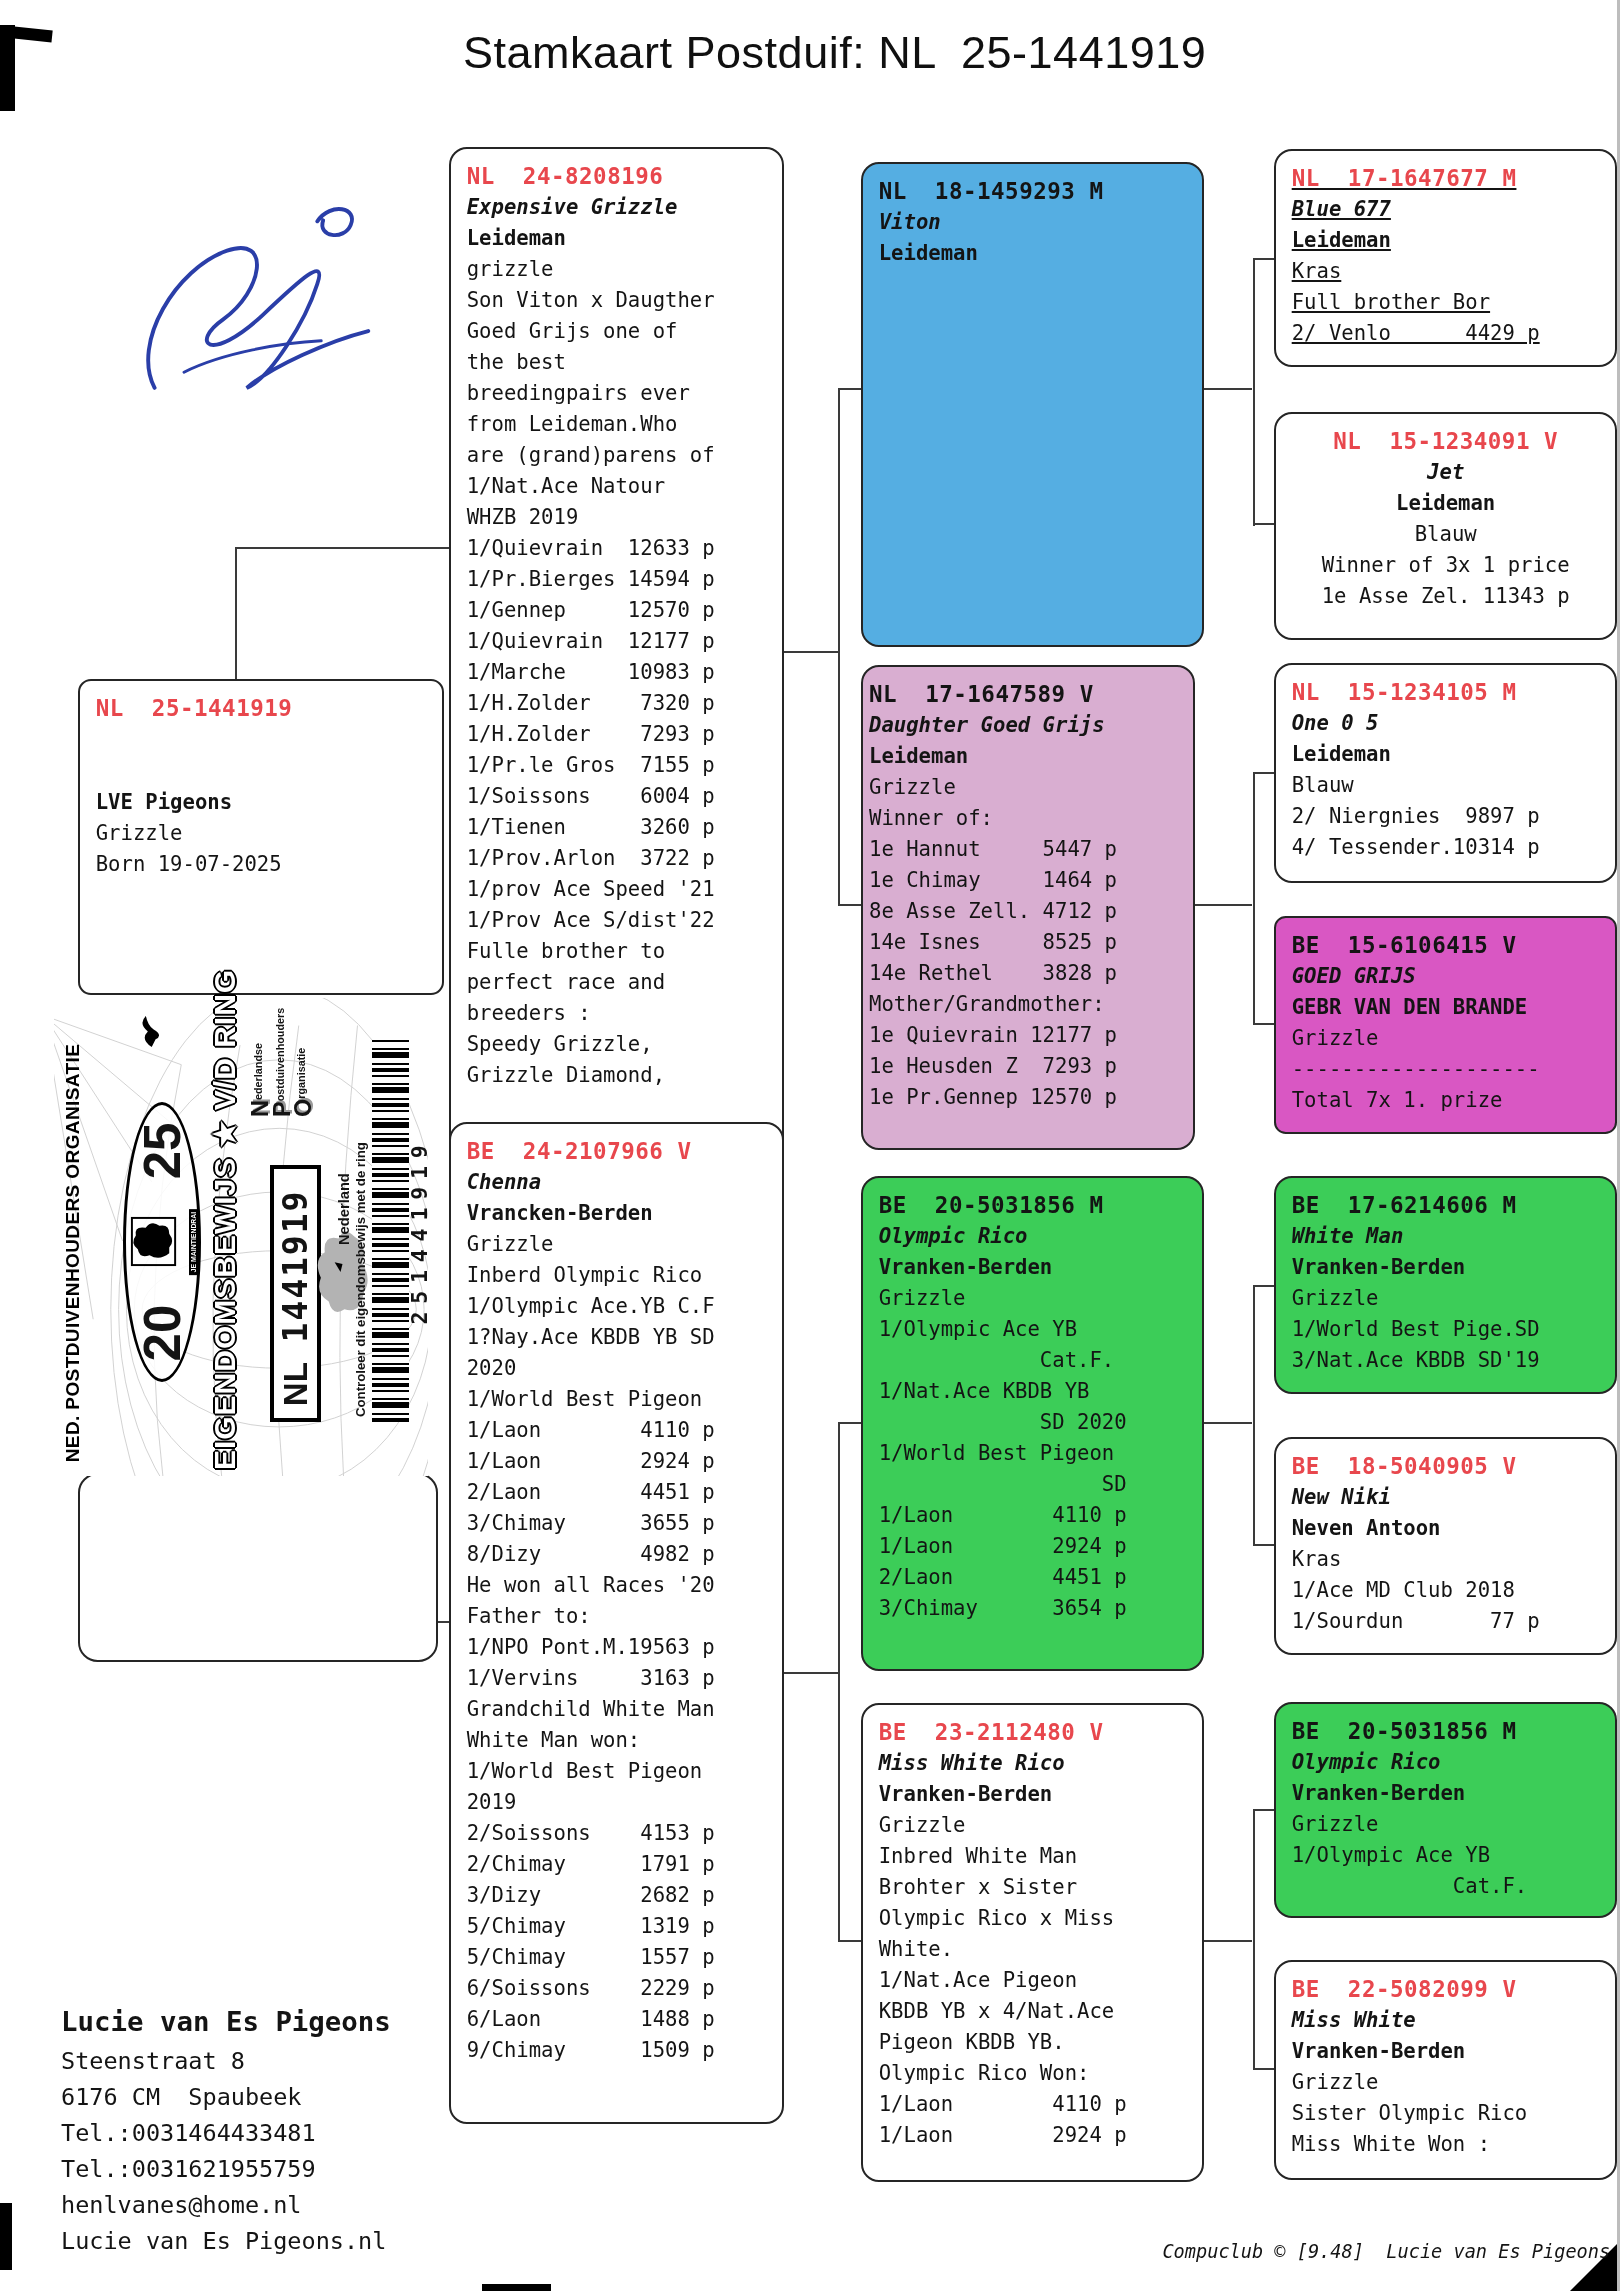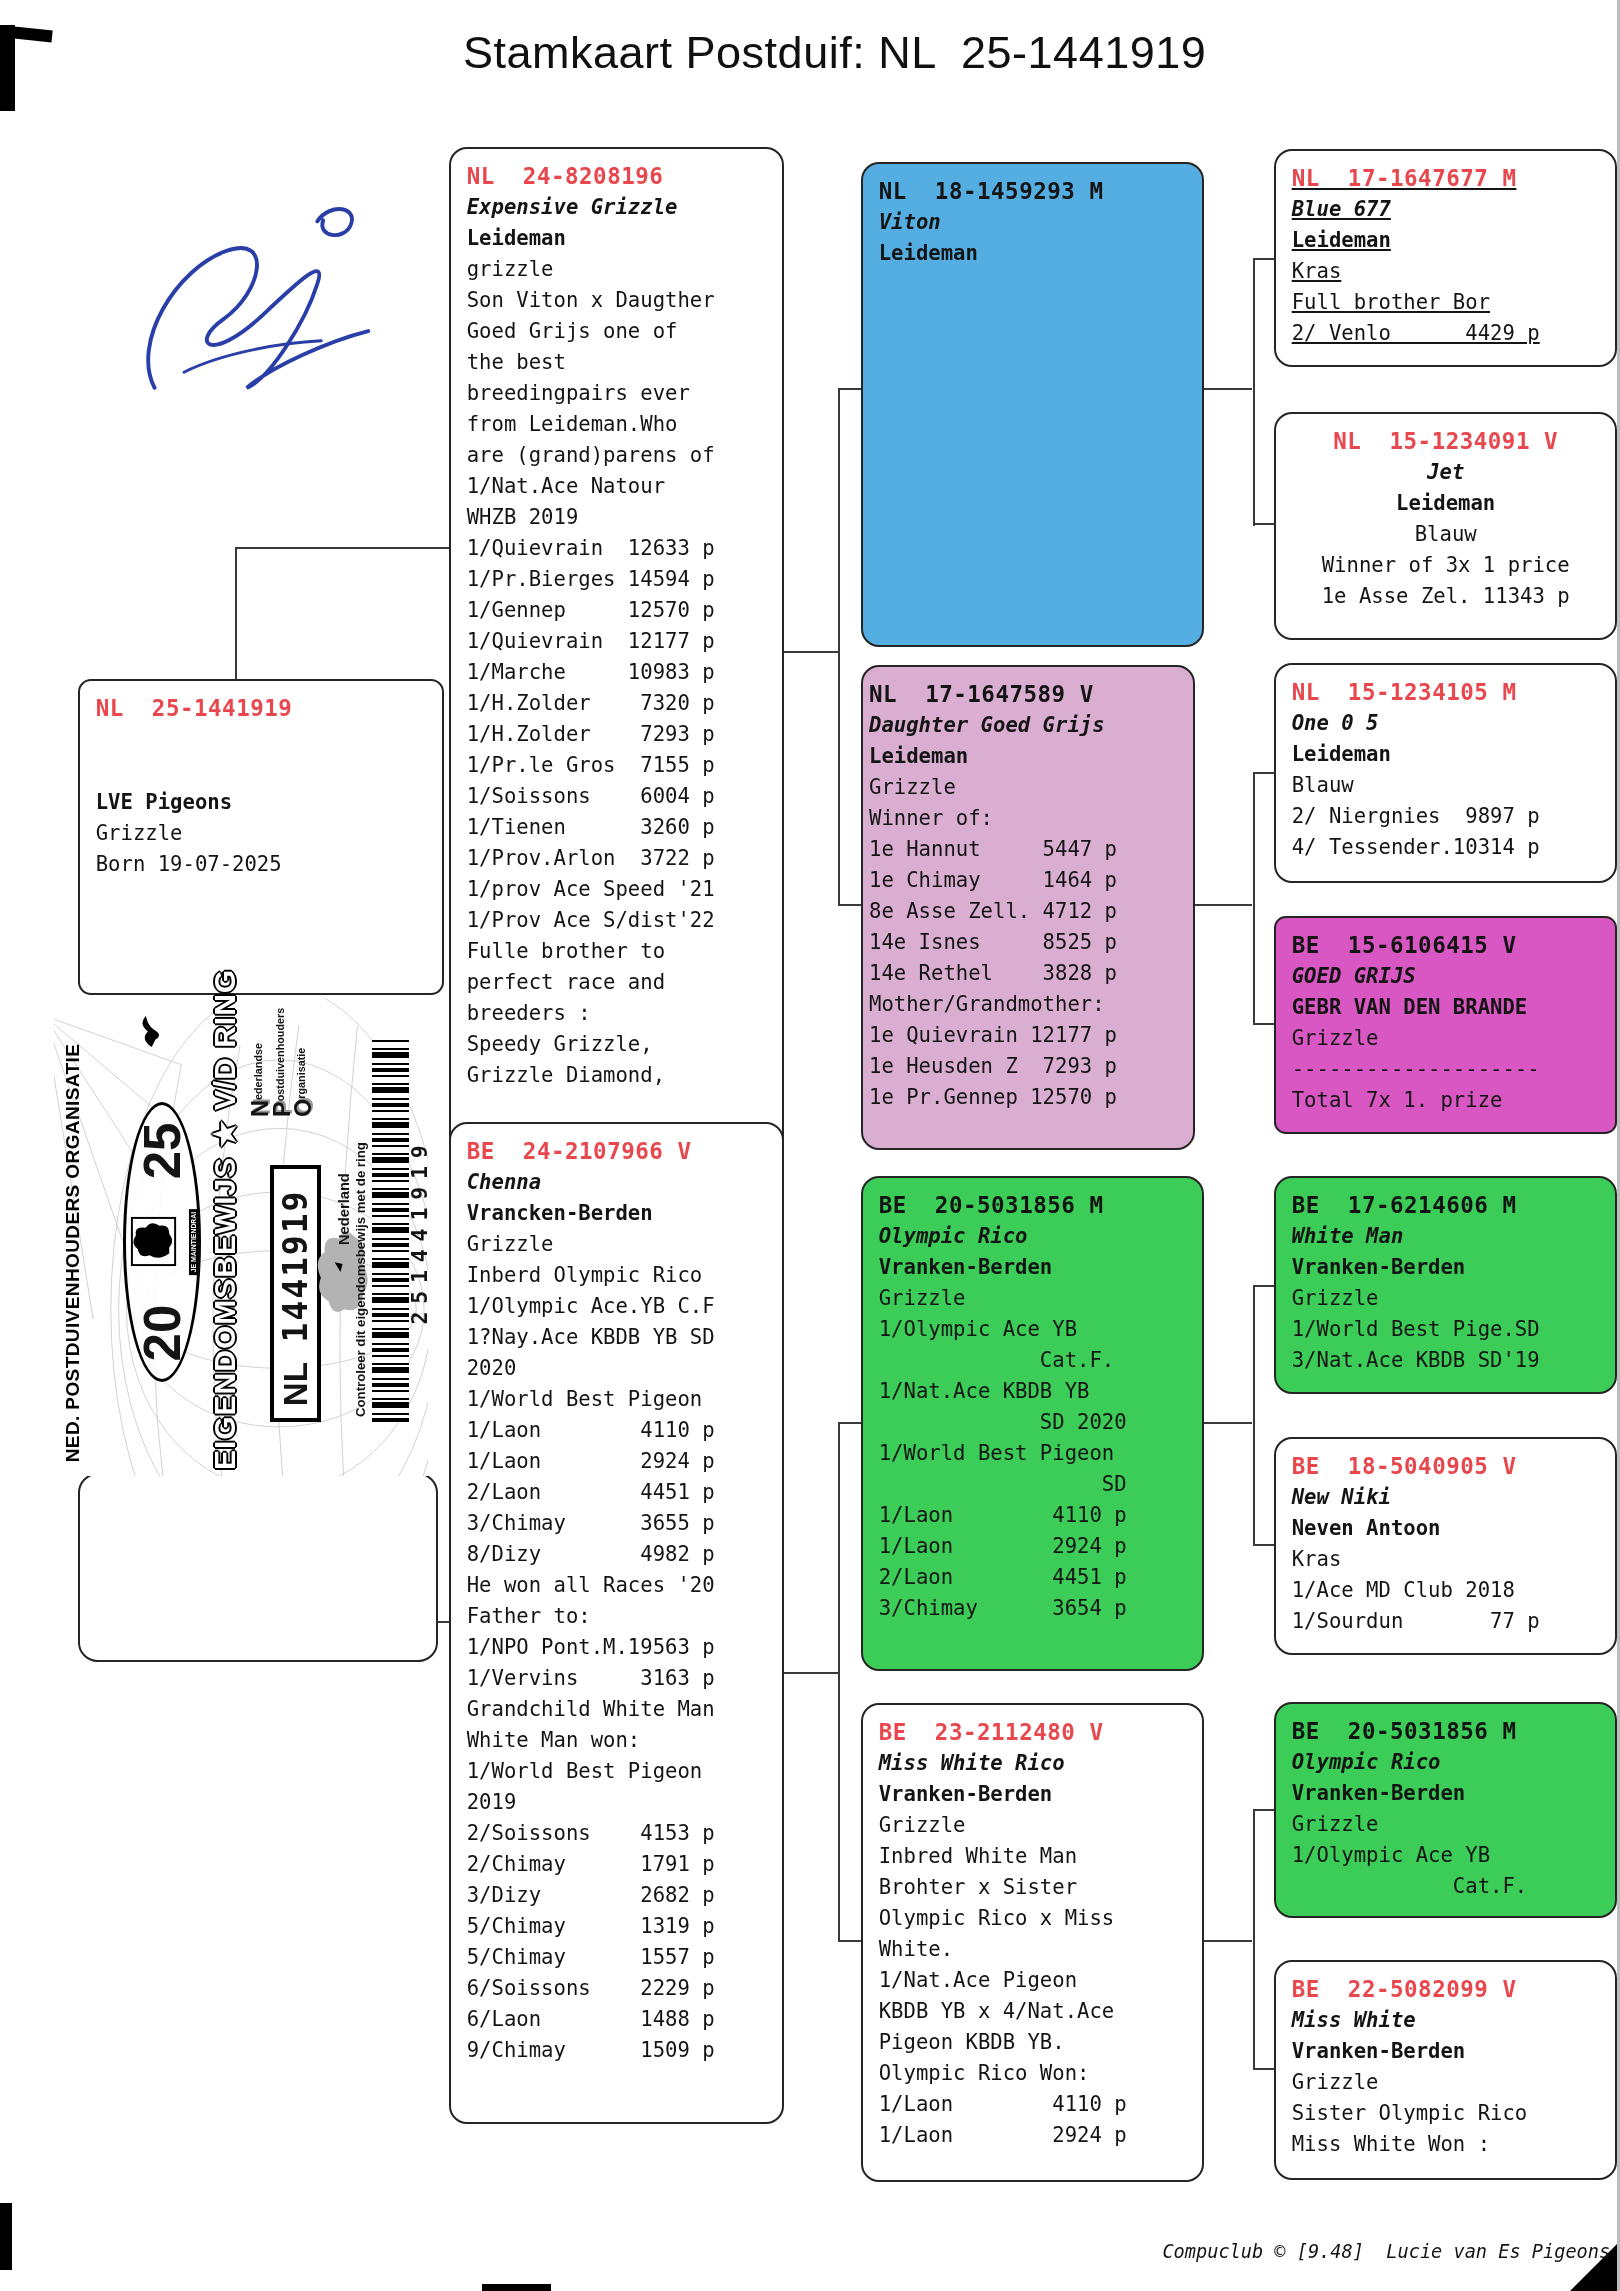--- a/index.html
+++ b/index.html
@@ -411,17 +411,26 @@
         <path d="M30 52 Q16 48 20 34 Q12 22 28 18 Q36 4 52 10 Q70 2 78 14 Q96 12 92 28 Q104 34 94 44 Q86 58 68 52 Q50 62 38 54 Z" fill="#b3b3b3"></path>
         <path d="M58 30 l10 -6 l-2 8 z" fill="#000"></path>
       </svg>
       <div class="nederland">Nederland</div>
       <div class="check">Controleer dit eigendomsbewijs met de ring</div>
       <div class="barcode"></div>
       <div class="bcnum">251441919</div>
     </div>
   </div>
 
+  <div class="owner">
+    <div class="oname">Lucie van Es Pigeons</div>
+    <div class="olines">Steenstraat 8
+6176 CM  Spaubeek
+Tel.:0031464433481
+Tel.:0031621955759
+henlvanes@home.nl
+Lucie van Es Pigeons.nl</div>
+  </div>
 
   <div class="footer">Compuclub © [9.48]  Lucie van Es Pigeons</div>
 
 </div>
 
 
 </body></html>

